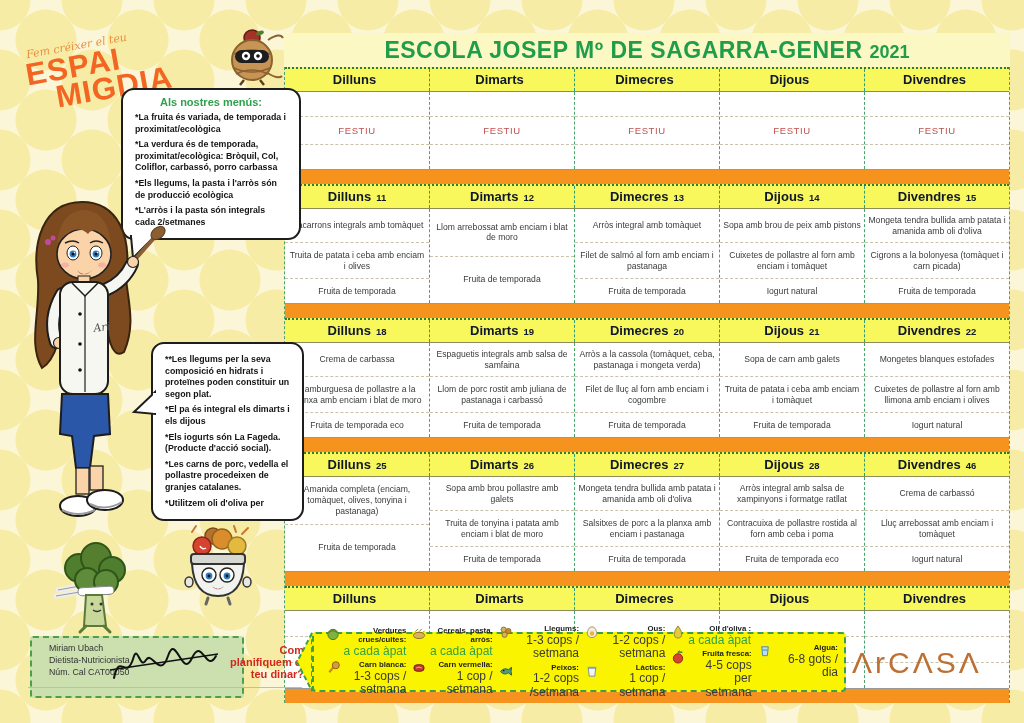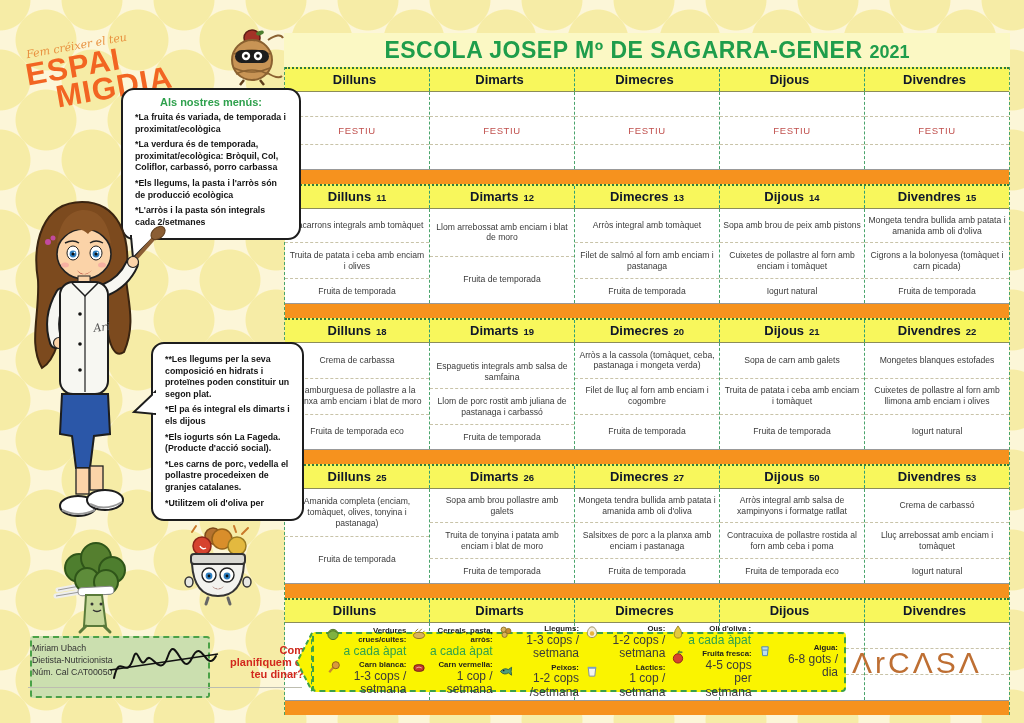--- a/index.html
+++ b/index.html
@@ -35,21 +35,21 @@
   .orange-bar{height:14px;background:#F6921E;}
   
   .bubble{position:absolute;background:#fff;border:2px solid #1d1d1d;border-radius:13px;padding:6px 8px;}
   .bubble1{left:121px;top:88px;width:160px;}
   .bubble1 h3{margin:0 0 3px;text-align:center;color:#2FA14D;font-size:11px;font-weight:800;}
   .bubble p{margin:4px;font-size:8.8px;font-weight:bold;color:#141414;line-height:1.32;}
   .bubble2{left:151px;top:342px;width:133px;}
   .tail{position:absolute;}
   
   .cred{position:absolute;left:30px;top:636px;width:176px;height:48px;background:#CBDFAF;
-    border:2px dashed #4AA147;border-radius:3px;padding:5px 0;font-size:8.8px;color:#333;line-height:1.35;}
+    border:2px dashed #4AA147;border-radius:3px;padding:5px 17px;font-size:8.8px;color:#333;line-height:1.35;}
   .cred .sig{position:absolute;left:78px;top:2px;}
   .gray-line{position:absolute;left:28px;top:687px;width:274px;height:1px;background:#BDBDB0;}
   
   .question{position:absolute;left:218px;top:645px;width:86px;text-align:right;
     color:#D2281E;font-weight:800;font-size:11px;line-height:1.08;}
   .legend{position:absolute;left:312px;top:632px;width:534px;height:60px;background:#FAF400;
     border:2px dashed #3DA048;border-radius:4px;display:flex;align-items:center;gap:6px;padding:3px 6px 3px 12px;box-sizing:border-box;text-align:right;}
   .legend-point{position:absolute;left:297px;top:632px;}
   .lg-col{display:flex;flex-direction:column;justify-content:center;gap:3px;flex:1 1 0;}
   .lg-item{display:flex;align-items:flex-start;gap:3px;}
@@ -233,21 +233,21 @@
               <span>Crema de carbassa</span>
             </div>
             <div class="dish" style="min-height: 33px;">
               <span>Hamburguesa de pollastre a la planxa amb enciam i blat de moro</span>
             </div>
             <div class="dish" style="min-height: 22px;">
               <span>Fruita de temporada eco</span>
             </div>
           </div>
           <div class="day-col">
-            <div class="dish" style="min-height: 31px; margin-top: 12px;">
+            <div class="dish" style="min-height: 31px;">
               <span>Espaguetis integrals amb salsa de samfaina</span>
             </div>
             <div class="dish" style="min-height: 33px;">
               <span>Llom de porc rostit amb juliana de pastanaga i carbassó</span>
             </div>
             <div class="dish" style="min-height: 22px;">
               <span>Fruita de temporada</span>
             </div>
           </div>
           <div class="day-col">
@@ -282,22 +282,22 @@
             <div class="dish" style="min-height: 22px;">
               <span>Iogurt natural</span>
             </div>
           </div>
         </div>
         <div class="orange-bar"></div>
         <div class="week-header">
           <div class="day-hd"><span class="day-name">Dilluns</span><span class="day-num">25</span></div>
           <div class="day-hd"><span class="day-name">Dimarts</span><span class="day-num">26</span></div>
           <div class="day-hd"><span class="day-name">Dimecres</span><span class="day-num">27</span></div>
-          <div class="day-hd"><span class="day-name">Dijous</span><span class="day-num">50</span></div>
-          <div class="day-hd"><span class="day-name">Divendres</span><span class="day-num">53</span></div>
+          <div class="day-hd"><span class="day-name">Dijous</span><span class="day-num">28</span></div>
+          <div class="day-hd"><span class="day-name">Divendres</span><span class="day-num">46</span></div>
         </div>
         <div class="week-body">
           <div class="day-col">
             <div class="dish" style="min-height: 31px;">
               <span>Amanida completa (enciam, tomàquet, olives, tonyina i pastanaga)</span>
             </div>
             <div class="dish" style="min-height: 22px;">
               <span>Fruita de temporada</span>
             </div>
           </div>

